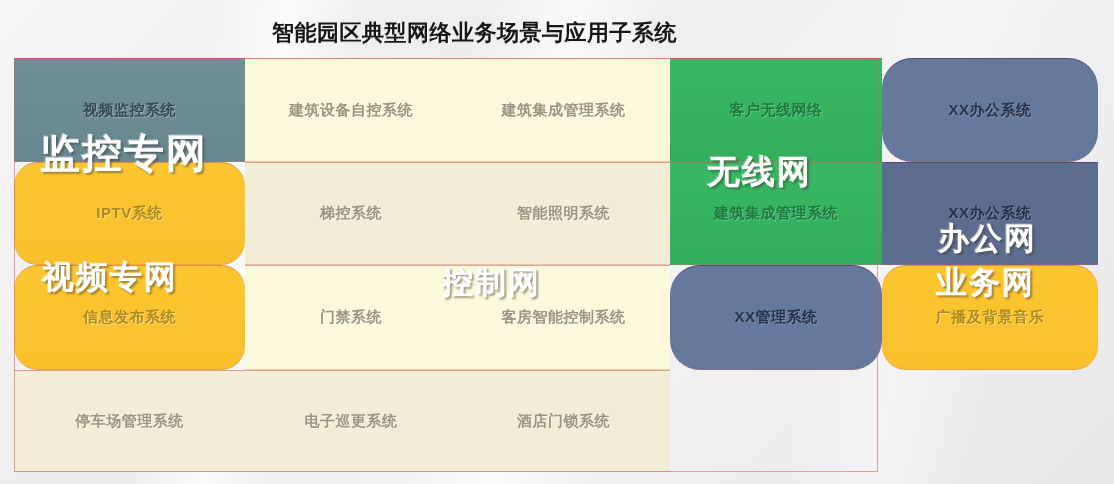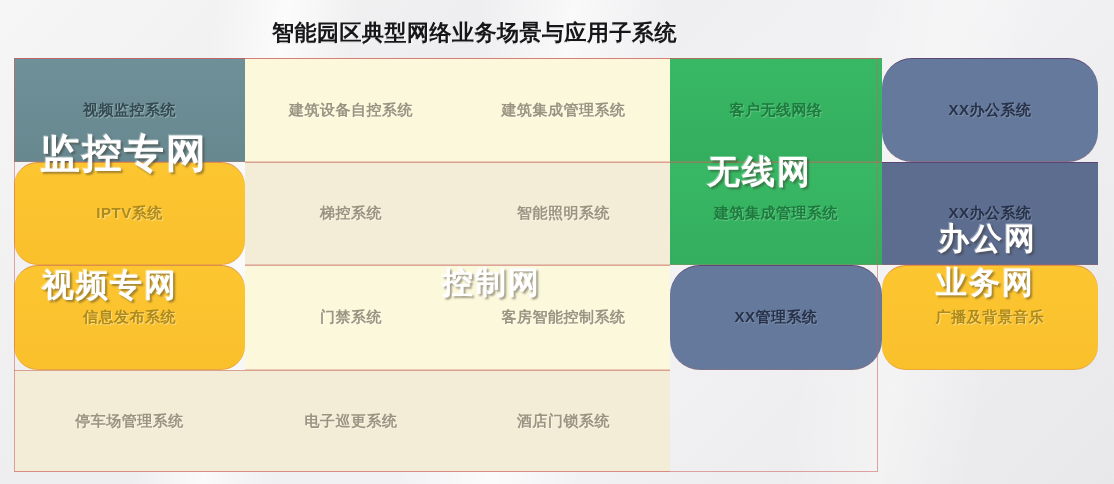--- a/index.html
+++ b/index.html
@@ -89,21 +89,21 @@
   .zone {
     position: absolute;
     font-weight: bold;
     color: #ffffff;
     white-space: nowrap;
     letter-spacing: 2px;
     text-shadow: 2px 2px 2px rgba(60,50,40,.45), -1px -1px 0 rgba(255,255,255,.35);
     pointer-events: none;
   }
   #zone-monitor  { left: 40px;  top: 104px; font-size: 40px; margin-top: 22px; }
-  #zone-video    { left: 42px;  top: 264px; font-size: 32px; }
+  #zone-video    { left: 42px;  top: 256px; font-size: 32px; }
   #zone-control  { left: 442px; top: 262px; font-size: 31px; }
   #zone-wireless { left: 707px; top: 150px; font-size: 33px; }
   #zone-office   { left: 938px; top: 218px; font-size: 31px; }
   #zone-business { left: 936px; top: 262px; font-size: 31px; }
 </style>
 </head>
 <body>
 
 <div class="bg-sheen"></div>
 

